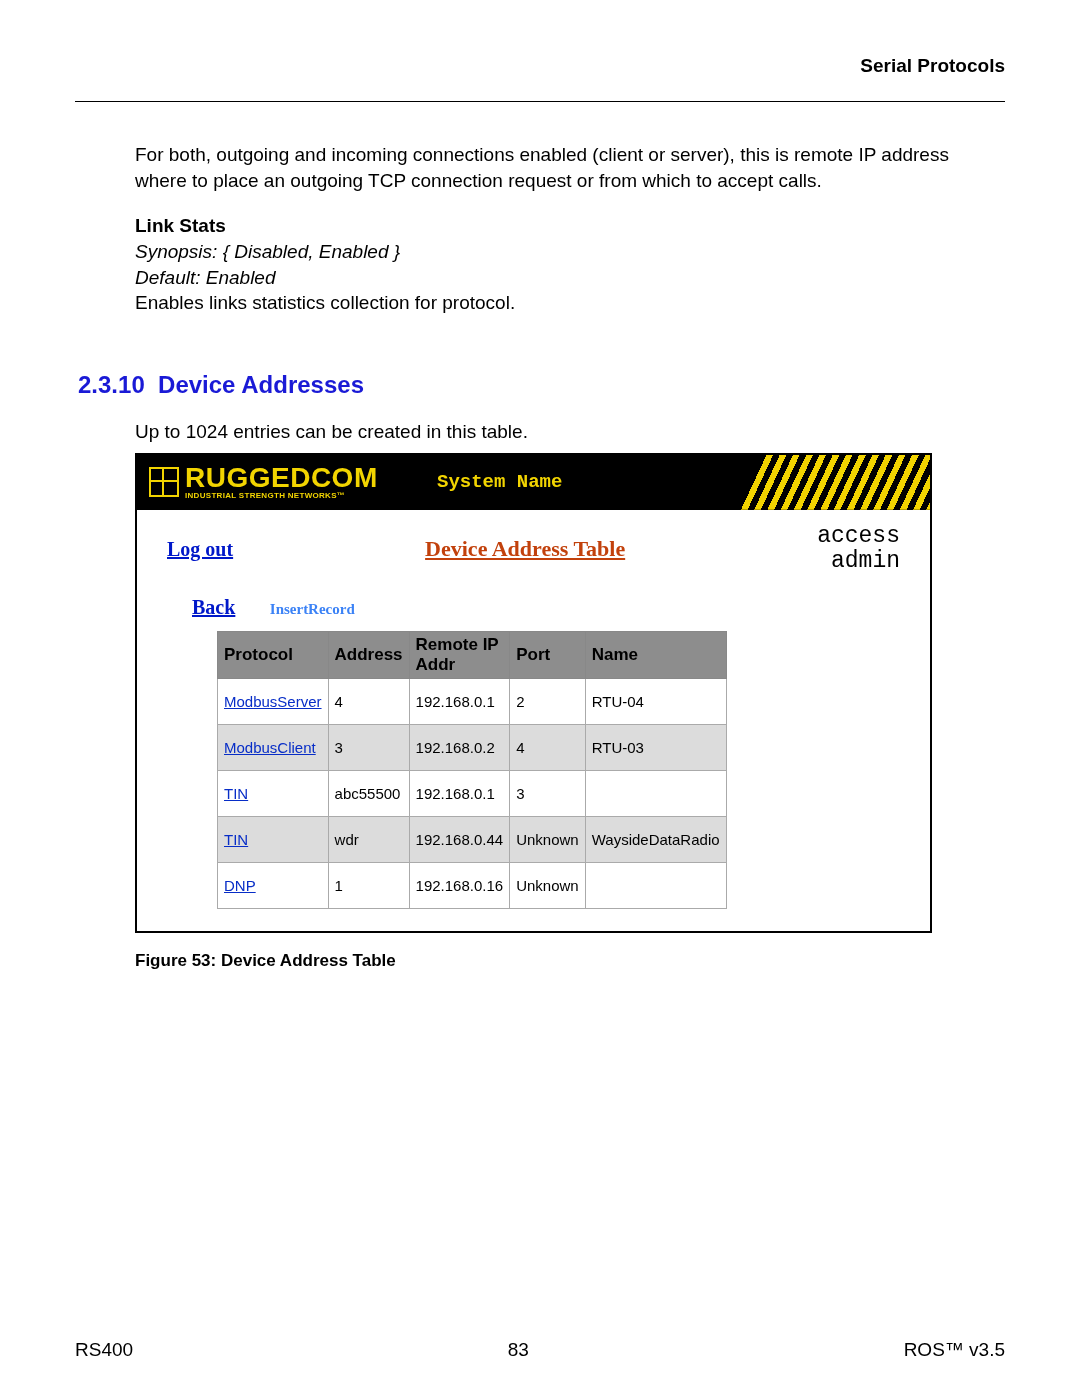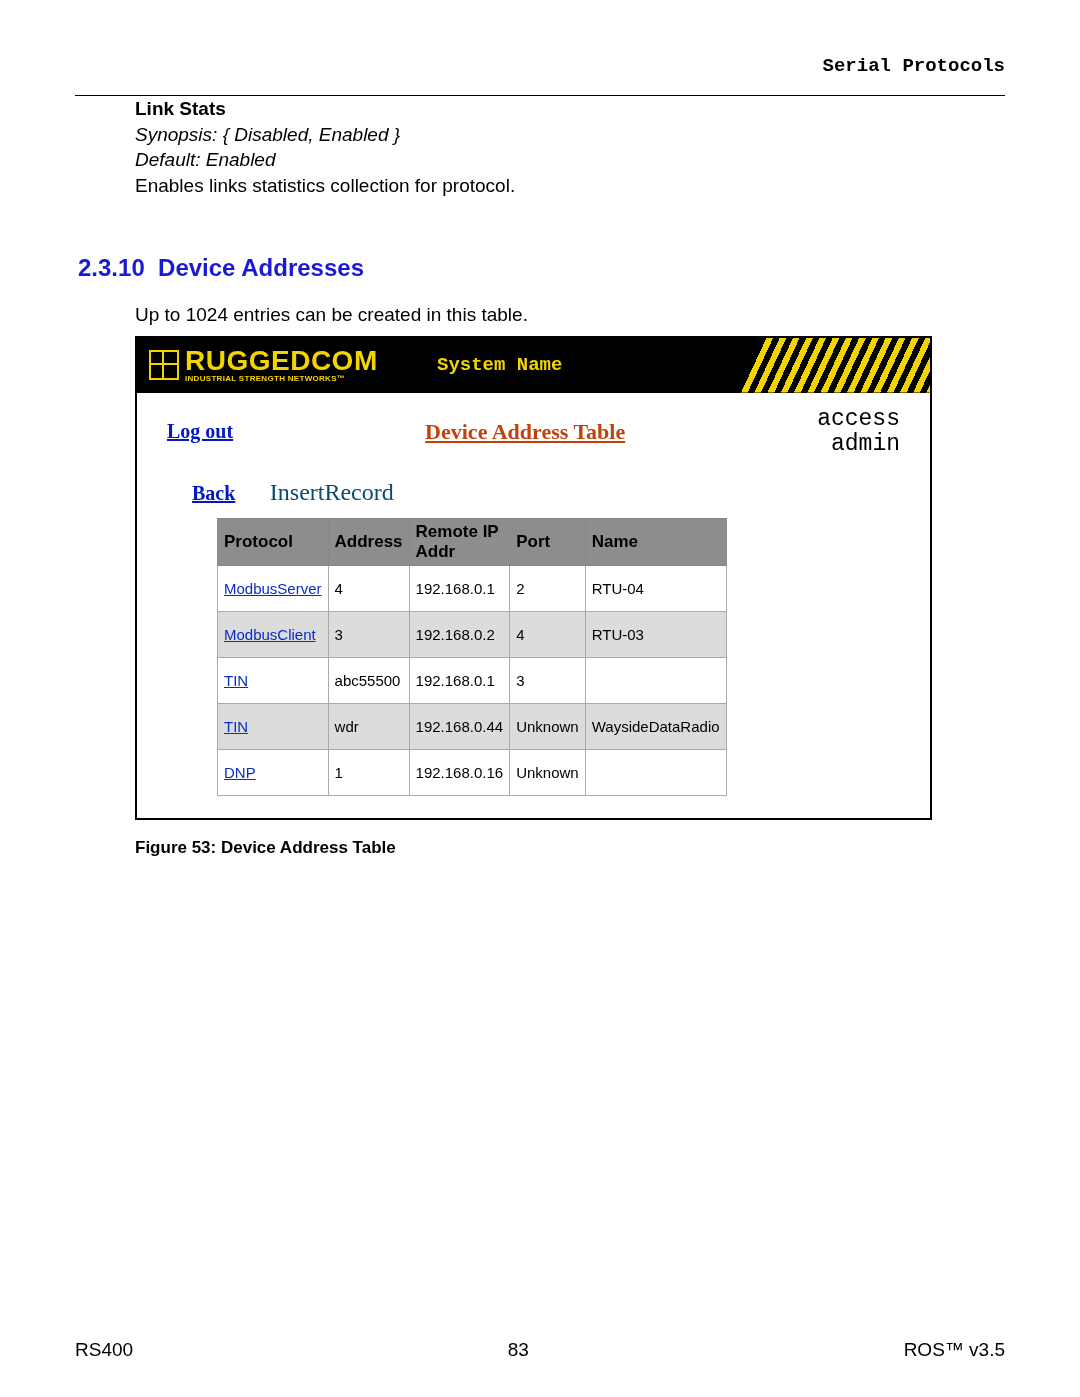--- a/index.html
+++ b/index.html
@@ -14,22 +14,22 @@
   }
   .page {
     padding: 55px 75px 0 75px;
     box-sizing: border-box;
   }
   .header {
     border-bottom: 1px solid #000;
     text-align: right;
     font-weight: bold;
     font-size: 19px;
-    padding-bottom: 18px;
-    font-family: Liberation Mono, monospace;
+    padding-bottom: 24px;
+    margin-bottom: 40px;
   }
   .body-content {
     padding-left: 60px;
     font-size: 19px;
     line-height: 1.35;
   }
   .para {
     margin-bottom: 20px;
   }
   .bold { font-weight: bold; }
@@ -139,23 +139,23 @@
     font-family: "Courier New", monospace;
     font-size: 23px;
     line-height: 1.1;
   }
 
   .nav-row {
     padding: 14px 30px 6px 55px;
   }
   .nav-row .link { margin-right: 30px; }
   .insert {
-    color: #0c4a6e;
-    font-weight: normal;
-    font-size: 24px;
+    color: #3b82f6;
+    font-weight: bold;
+    font-size: 15px;
     font-family: "Times New Roman", Times, serif;
   }
 
   .tbl-wrap {
     padding: 6px 0 22px 80px;
   }
   table.data {
     border-collapse: collapse;
     font-family: Arial, sans-serif;
     font-size: 17px;
@@ -199,20 +199,21 @@
 </style>
 </head>
 <body>
 
 <div class="page">
   <div class="header">
     <span>Serial Protocols</span>
   </div>
 
   <div class="body-content">
+    <div class="para">For both, outgoing and incoming connections enabled (client or server), this is remote IP address where to place an outgoing TCP connection request or from which to accept calls.</div>
 
     <div>
       <span class="bold">Link Stats</span><br>
       <span class="ital">Synopsis: { Disabled, Enabled }</span><br>
       <span class="ital">Default: Enabled</span><br>
       <span>Enables links statistics collection for protocol.</span>
     </div>
   </div>
 
   <div class="section-heading">

